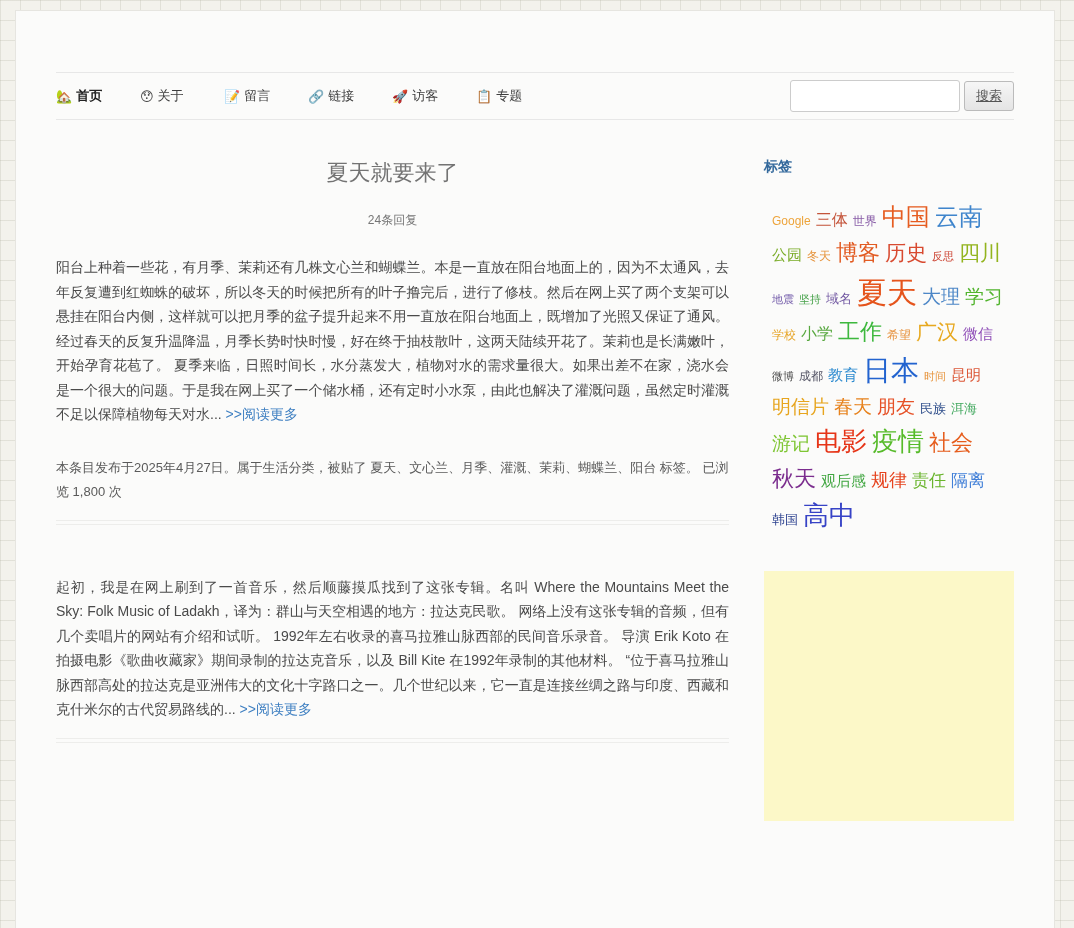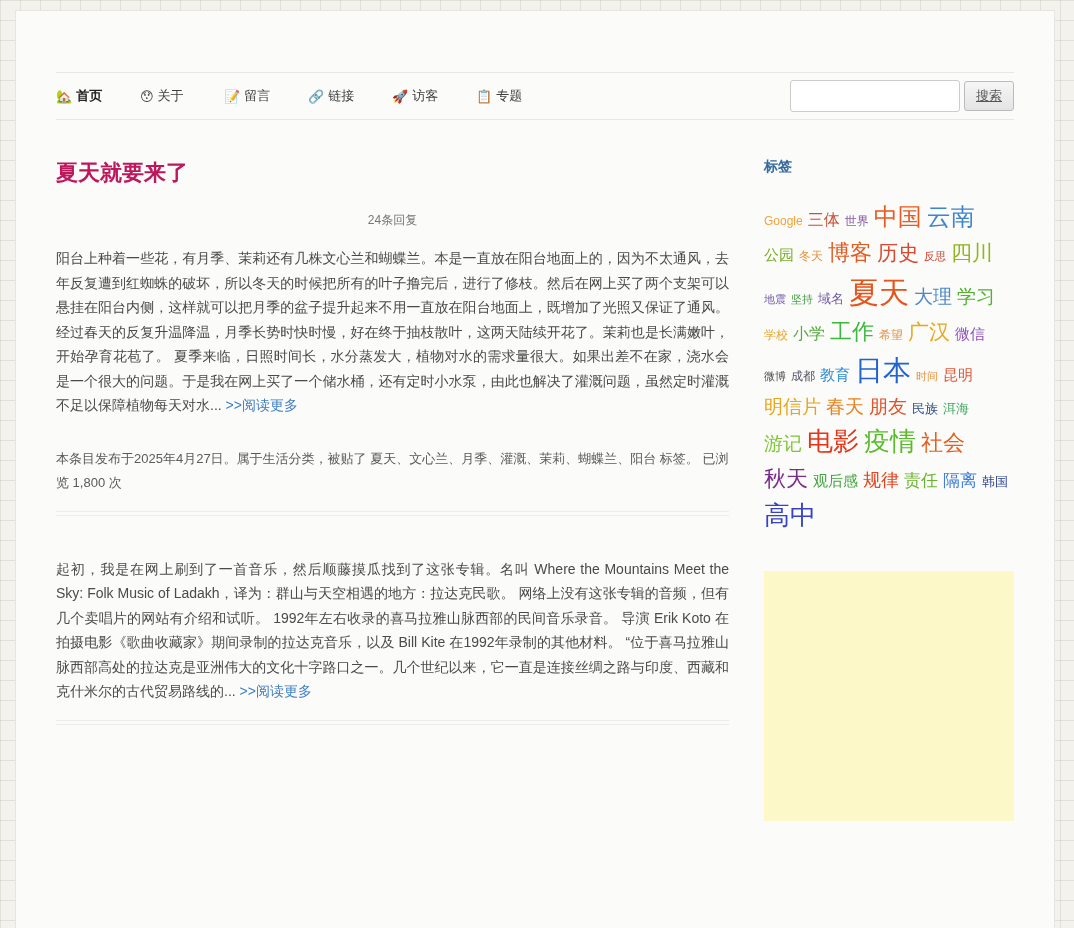--- a/index.html
+++ b/index.html
@@ -37,30 +37,30 @@
   .searchbox button {
     margin-left:4px; height:30px; padding:0 11px; font-size:13px; color:#555;
     background:linear-gradient(#f6f6f6,#e4e4e4); border:1px solid #bbb; border-radius:3px; cursor:pointer;text-decoration:underline;
   }
   
   .content { display:flex; margin-top:14px; }
   main { width:675px; }
   aside { width:250px; margin-left:35px; }
   
   .post { padding-top:24px; }
-  .post-title { text-align:left; font-size:22px; font-weight:bold; color:#be185d; cursor:pointer; }
+  .post-title { text-align:center; font-size:22px; font-weight:normal; color:#737373; cursor:pointer; }
   .post-title .picicon { font-size:15px; margin-left:6px; }
   .replies { text-align:center; font-size:12px; color:#767676; margin-top:24px; }
-  .post-body { margin-top:17px; font-size:14px; line-height:24.5px; color:#4a4a4a; text-align:justify; }
+  .post-body { margin-top:26px; font-size:14px; line-height:24.5px; color:#4a4a4a; text-align:justify; }
   .more { color:#3e7fc1; cursor:pointer; }
   .post-meta { margin-top:29px; font-size:13px; line-height:24px; color:#5a5a5a; }
   .sep { margin-top:16px; height:5px; border-top:1px solid #ededeb; border-bottom:1px solid #ededeb; }
   
   .side-head { font-size:14px; font-weight:bold; color:#33699c; margin-top:24px; }
-  .tagcloud { margin-top:26px; line-height:1.25; }
+  .tagcloud { margin-top:26px; line-height:1.25;margin-left:8px; }
   .tag { display:inline-block; margin:0 5px 7px 0; vertical-align:baseline; cursor:pointer; white-space:nowrap; }
   .adbox { width:250px; height:250px; background:#fcf8c8; margin-top:32px; }
 </style>
 </head>
 <body>
 
 <div class="card">
 
 
   <hr class="rule">

